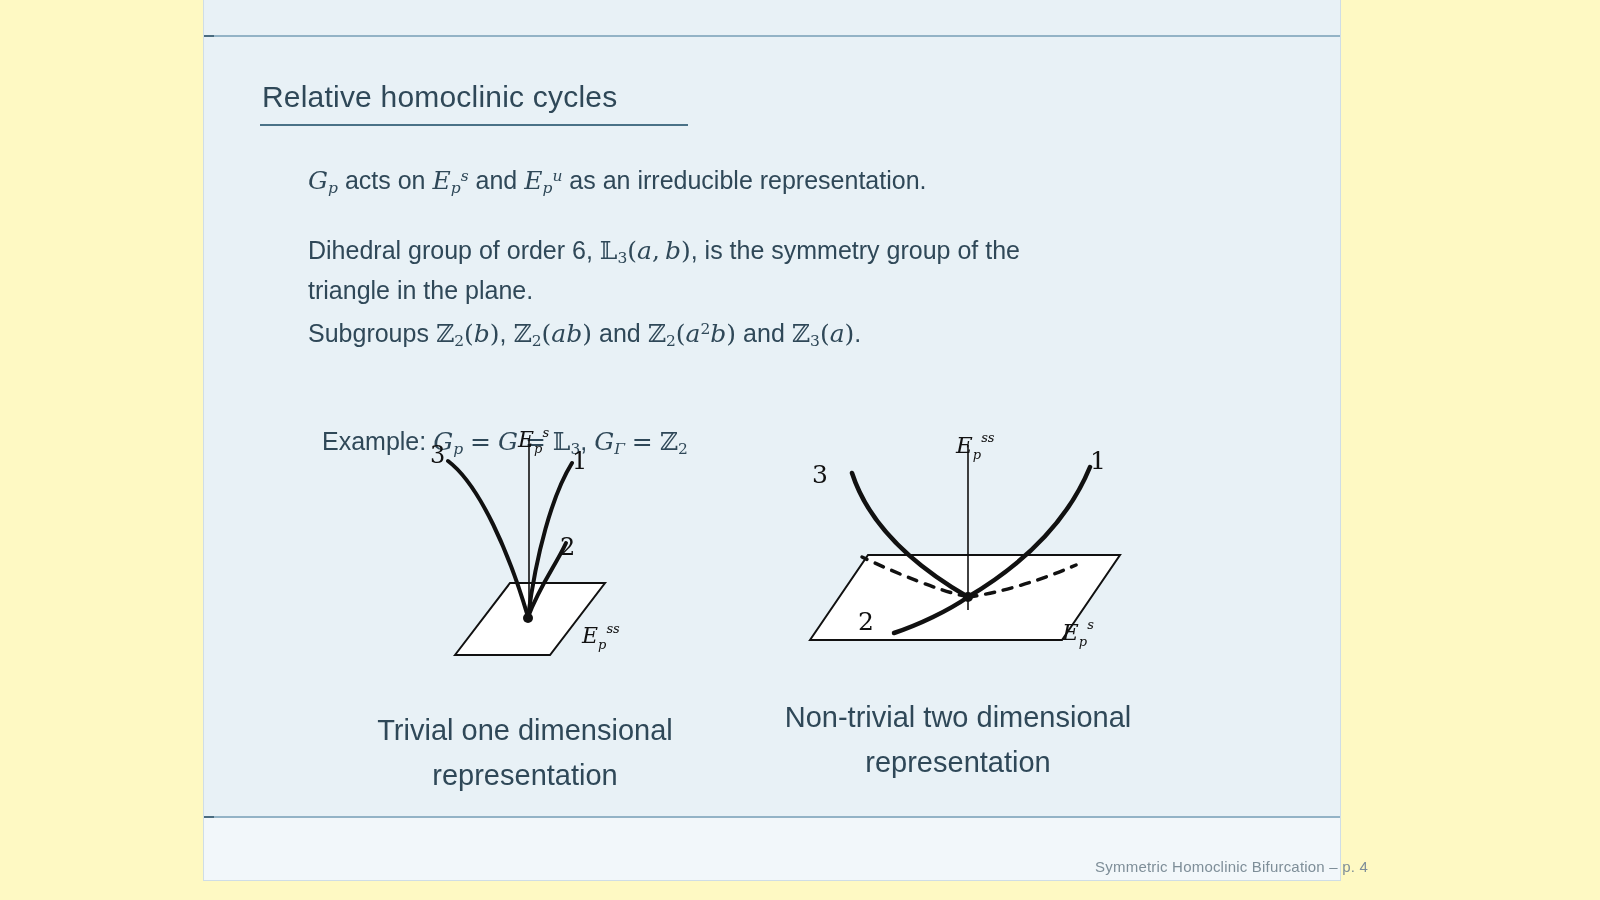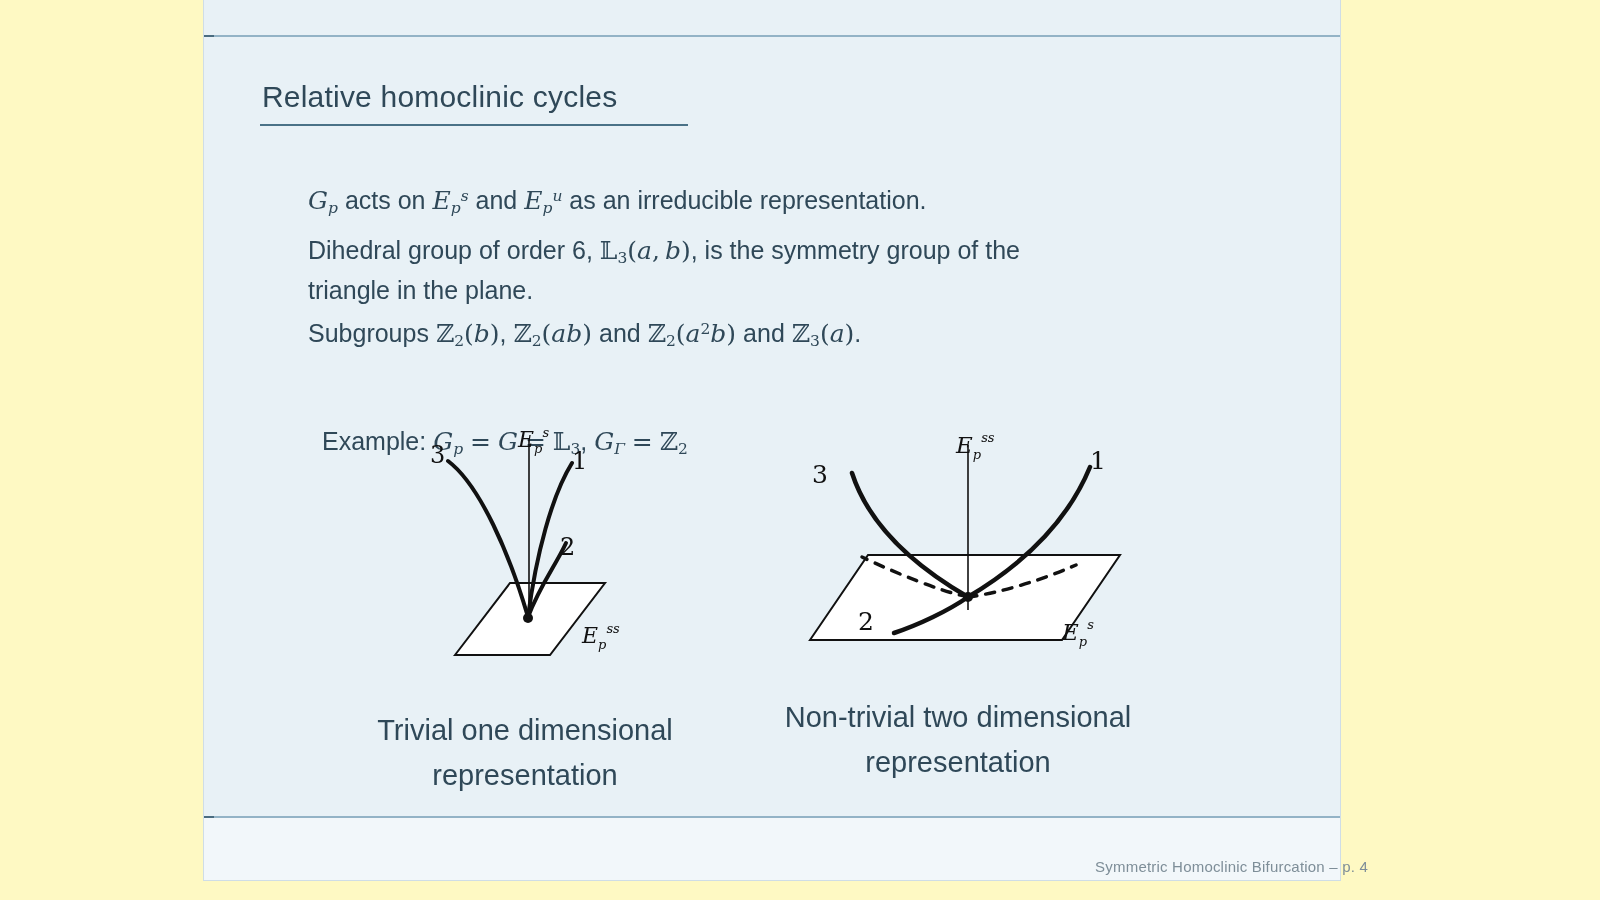--- a/index.html
+++ b/index.html
@@ -108,21 +108,21 @@
   }
   sub {
     font-size: 0.62em;
     vertical-align: -0.28em;
   }
   sup {
     font-size: 0.62em;
     vertical-align: 0.5em;
   }
 
-  #line1 { left: 308px; top: 164px; margin-top: 20px; }
+  #line1 { left: 308px; top: 164px; }
   #line2 { left: 308px; top: 234px; }
   #line3 { left: 308px; top: 274px; }
   #line4 { left: 308px; top: 317px; }
   #line5 { left: 322px; top: 381px; margin-top: 44px; }
 
   
   #fig-left {
     position: absolute;
     left: 400px;
     top: 425px;

